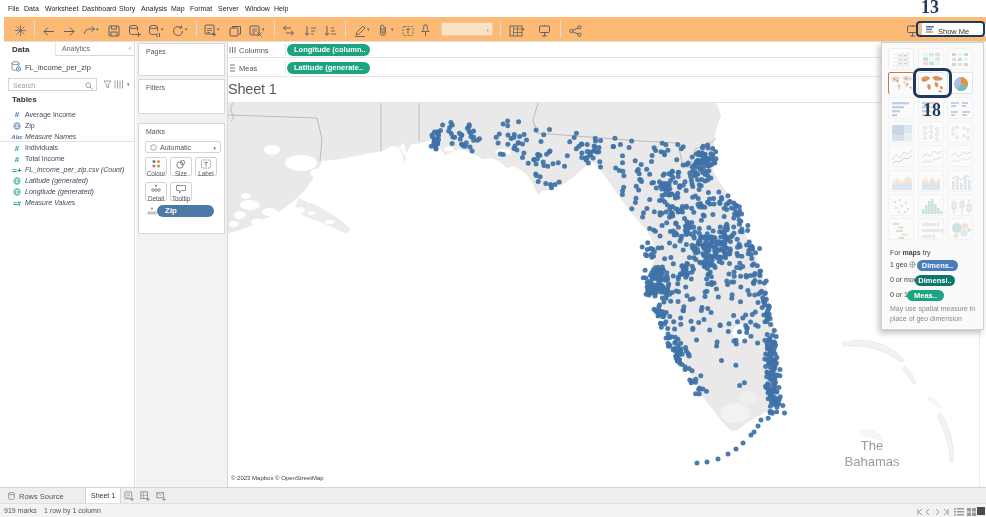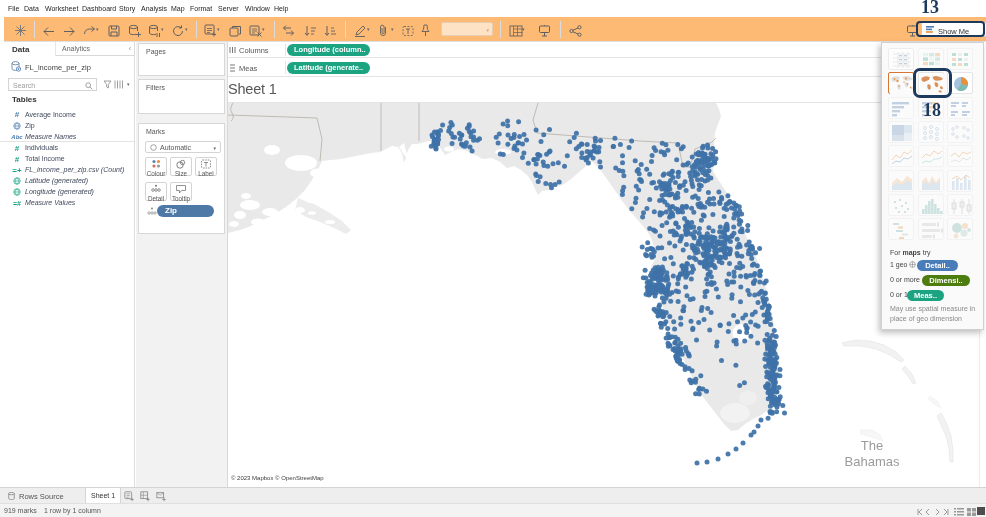--- a/index.html
+++ b/index.html
@@ -1689,23 +1689,23 @@
           <circle cx="8" cy="17" r="2.4" fill="#e8913d" opacity=".6"></circle>
           <circle cx="21" cy="11" r="1.8" fill="#7dbab1"></circle>
         </g>
       </svg></div>
 <span style="position:absolute;left:8px;top:206px;font-size:7px;color:#444">For <b>maps</b> try</span>
 <span style="position:absolute;left:8px;top:217.5px;font-size:7px;color:#444">1 geo</span>
 <svg width="7" height="7" viewBox="0 0 7 7" style="position:absolute;left:27px;top:218px">
       <circle cx="3.5" cy="3.5" r="2.8" stroke="#888" fill="none" stroke-width=".7"></circle>
       <path d="M3.5 .7v5.6M.7 3.5h5.6" stroke="#888" stroke-width=".6"></path>
     </svg>
-<div class="smpill" style="left:35px;top:216.5px;width:41px;background:#4a7cba">Detail..</div>
+<div class="smpill" style="left:35px;top:216.5px;width:41px;background:#4a7cba">Dimens..</div>
 <span style="position:absolute;left:8px;top:232.5px;font-size:7px;color:#444">0 or more</span>
-<div class="smpill" style="left:40px;top:231.5px;width:48px;background:#4d7c0f">Dimensi..</div>
+<div class="smpill" style="left:33px;top:231.5px;width:40px;background:#0f766e">Dimensi..</div>
 <span style="position:absolute;left:8px;top:247.5px;font-size:7px;color:#444">0 or 1</span>
 <div class="smpill" style="left:25px;top:246.5px;width:37px;background:#1ba382">Meas..</div>
 <span style="position:absolute;left:8px;top:261px;font-size:7px;color:#8a8a8a;line-height:1.45">May use spatial measure in<br>place of geo dimension</span>
 </div>
 
 <div class="navybox" style="left:916px;top:21px;width:69px;height:16px;border-radius:4px;border-width:2.5px"></div>
 <div class="navynum" style="left:921px;top:-3px">13</div>
 <div class="navybox" style="left:913px;top:68px;width:39px;height:30px;border-radius:7px"></div>
 <div class="navynum" style="left:923px;top:100px">18</div>
 

